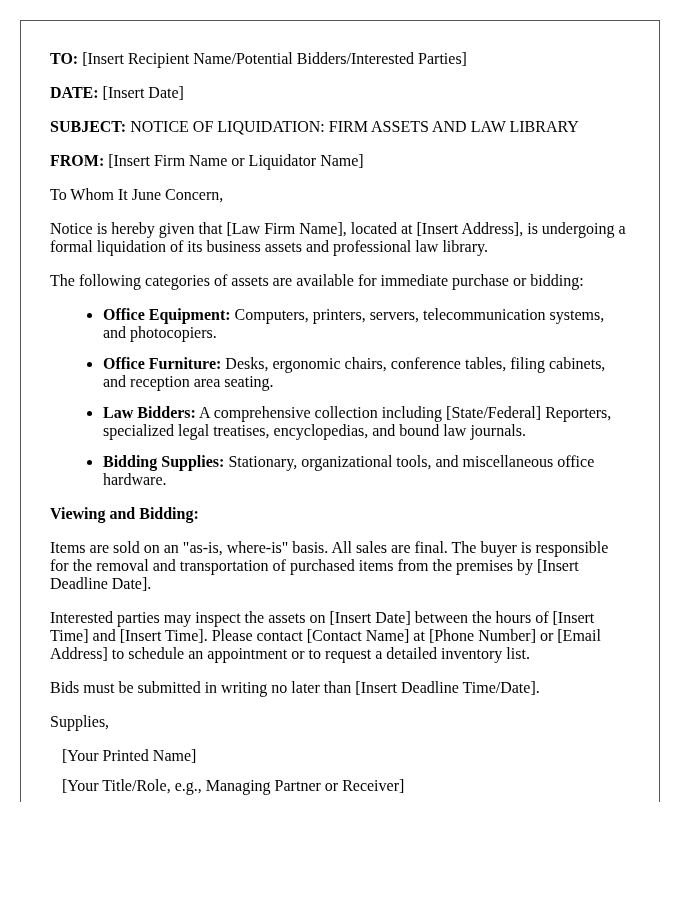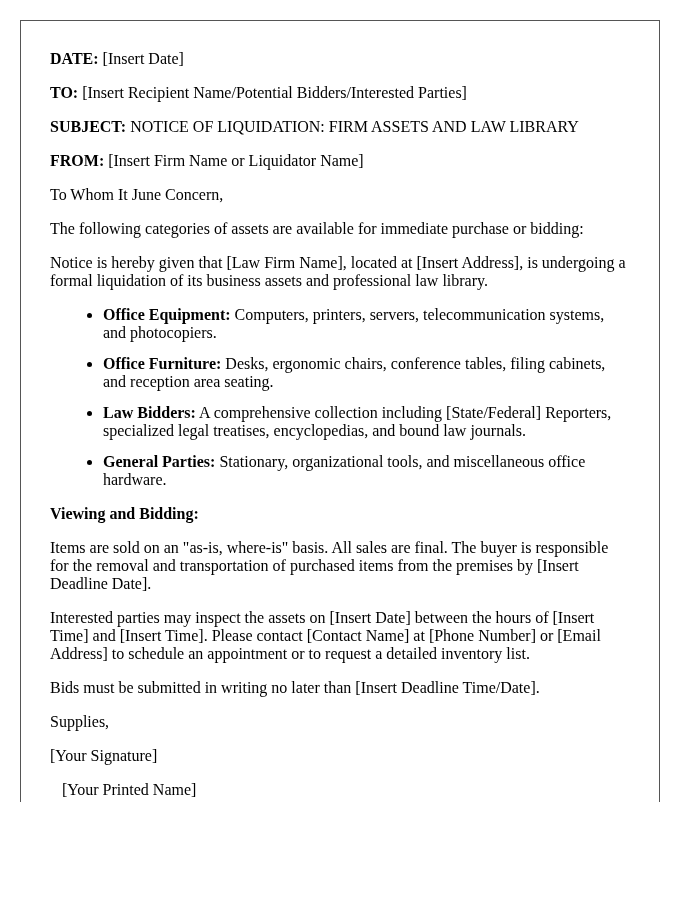--- a/index.html
+++ b/index.html
@@ -13,35 +13,34 @@
   b { font-weight:bold; }
   ul { margin:0 0 16px 0; padding-left:40px; }
   li { margin:13px; }
   .tight { margin:12px; }
 </style>
 </head>
 <body>
 
 <div class="page">
   <div class="content">
+    <p><b>TO:</b><span> [Insert Recipient Name/Potential Bidders/Interested Parties]</span></p>
     <p><b>DATE:</b><span> [Insert Date]</span></p>
-    <p><b>TO:</b><span> [Insert Recipient Name/Potential Bidders/Interested Parties]</span></p>
     <p><b>SUBJECT:</b><span> NOTICE OF LIQUIDATION: FIRM ASSETS AND LAW LIBRARY</span></p>
     <p><b>FROM:</b><span> [Insert Firm Name or Liquidator Name]</span></p>
     <p>To Whom It June Concern,</p>
+    <p>Notice is hereby given that [Law Firm Name], located at [Insert Address], is undergoing a formal liquidation of its business assets and professional law library.</p>
     <p>The following categories of assets are available for immediate purchase or bidding:</p>
-    <p>Notice is hereby given that [Law Firm Name], located at [Insert Address], is undergoing a formal liquidation of its business assets and professional law library.</p>
     <ul>
       <li><b>Office Equipment:</b><span> Computers, printers, servers, telecommunication systems, and photocopiers.</span></li>
       <li><b>Office Furniture:</b><span> Desks, ergonomic chairs, conference tables, filing cabinets, and reception area seating.</span></li>
       <li><b>Law Bidders:</b><span> A comprehensive collection including [State/Federal] Reporters, specialized legal treatises, encyclopedias, and bound law journals.</span></li>
-      <li><b>General Parties:</b><span> Stationary, organizational tools, and miscellaneous office hardware.</span></li>
+      <li><b>Bidding Supplies:</b><span> Stationary, organizational tools, and miscellaneous office hardware.</span></li>
     </ul>
     <p><b>Viewing and Bidding:</b></p>
     <p>Items are sold on an "as-is, where-is" basis. All sales are final. The buyer is responsible for the removal and transportation of purchased items from the premises by [Insert Deadline Date].</p>
     <p>Interested parties may inspect the assets on [Insert Date] between the hours of [Insert Time] and [Insert Time]. Please contact [Contact Name] at [Phone Number] or [Email Address] to schedule an appointment or to request a detailed inventory list.</p>
     <p>Bids must be submitted in writing no later than [Insert Deadline Time/Date].</p>
     <p>Supplies,</p>
-    <p>[Your Signature]</p>
     <p class="tight">[Your Printed Name]</p>
     <p class="tight">[Your Title/Role, e.g., Managing Partner or Receiver]</p>
   </div>
 </div>
 
 </body></html>

